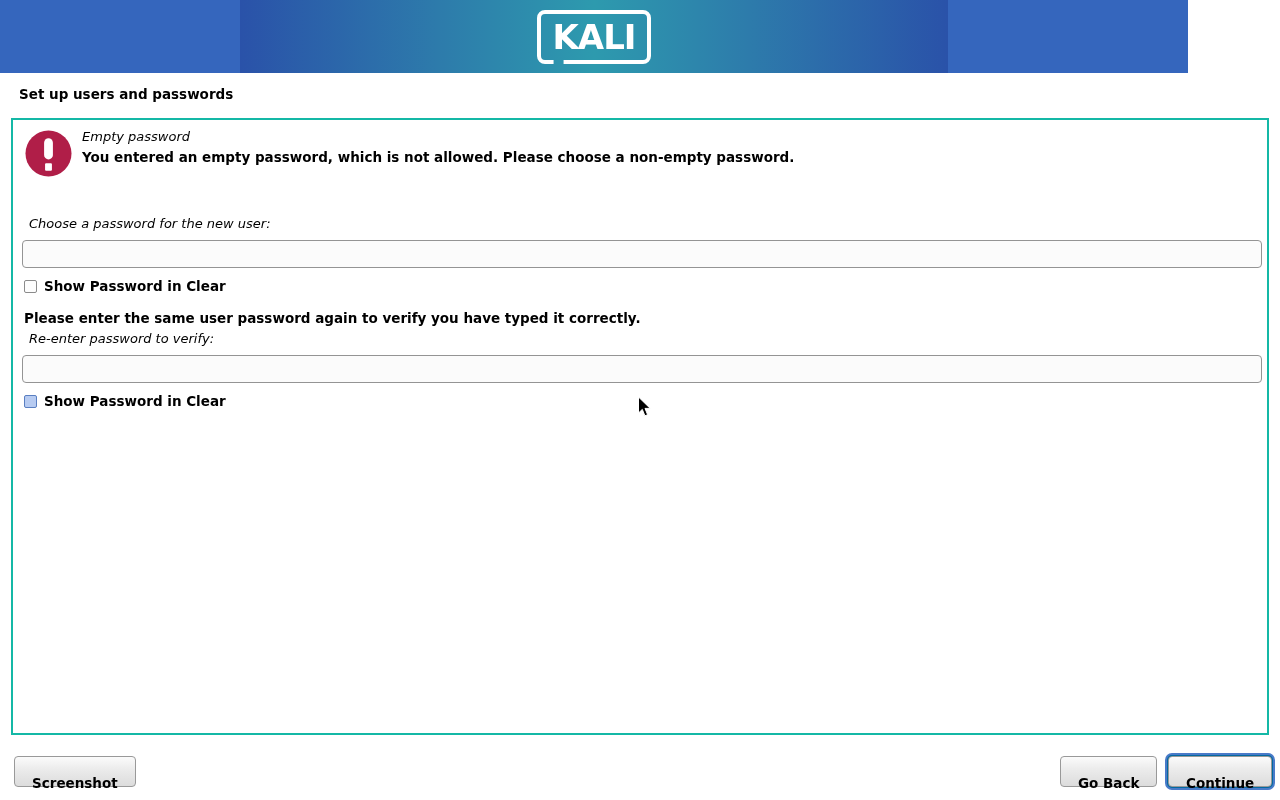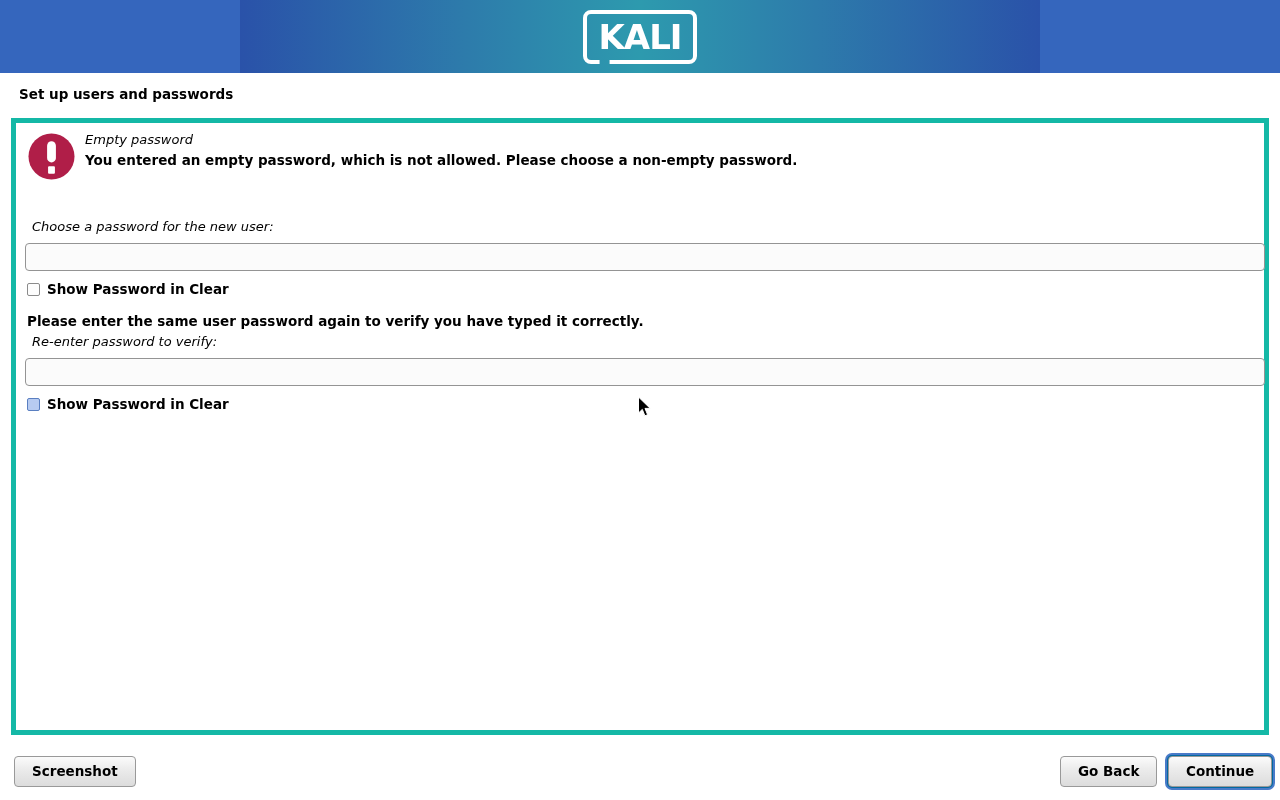--- a/index.html
+++ b/index.html
@@ -3,36 +3,36 @@
 <meta charset="utf-8">
 <style>
   * { margin: 0; padding: 0; box-sizing: border-box; }
   html, body { width: 1280px; height: 800px; background: #ffffff; overflow: hidden; }
   body { position: relative; font-family: "DejaVu Sans", "Liberation Sans", sans-serif; color: #000; }
 
   
   .banner { position: absolute; top: 0; left: 0; width: 1280px; height: 73px; display: flex; }
   .banner .flat { width: 240px; height: 100%; background: #3566bd; }
   .banner .grad {
-    width: 800px; height: 100%;
+    width: 708px; height: 100%;
     background: linear-gradient(90deg, #2a52a9 0%, #2d7bab 28%, #2d9aae 50%, #2d7bab 72%, #2a52a9 100%);
     display: flex; align-items: center; justify-content: center;
   }
   .kali-logo { display: block; }
 
   
   .page-title {
     position: absolute; left: 19px; top: 86px;
     font-size: 13.5px; font-weight: bold;
   }
 
   
   .main-box {
     position: absolute; left: 11px; top: 118px; width: 1258px; height: 617px;
-    border: 5px solid #14b8a6; background: #ffffff;
+    border: 2px solid #14b8a6; background: #ffffff;
   }
   .alert-icon { position: absolute; left: 12px; top: 10px; width: 47px; height: 47px; }
   .alert-title {
     position: absolute; left: 69px; top: 9px;
     font-size: 13px; font-style: italic;
   }
   .alert-message {
     position: absolute; left: 69px; top: 29px;
     font-size: 13.5px; font-weight: bold;
   }
@@ -55,21 +55,21 @@
   .check-2 { top: 273px; }
   .checkbox {
     width: 13px; height: 13px; background: #fdfdfd;
     border: 1px solid #8b8b8b; border-radius: 2px;
   }
   .checkbox.focused { background: #b7cbf1; border-color: #5a7fc1; }
   .check-label { margin-left: 7px; font-size: 13.5px; font-weight: bold; }
 
   
   .btn {
-    display: inline-block; height: 31px; padding: 0 17px;
+    display: inline-block; height: 31px; padding: 12px 17px;
     background: linear-gradient(#fbfbfb, #ececec 40%, #dcdcdc);
     border: 1px solid #999999; border-radius: 4px;
     font-size: 13.5px; font-weight: bold; color: #000; text-align: center;
     line-height: 29px; cursor: default;
     font-family: "DejaVu Sans", "Liberation Sans", sans-serif;
   }
   .btn-screenshot { position: absolute; left: 14px; top: 756px; }
   .btn-goback { position: absolute; left: 1060px; top: 756px; }
   .focus-ring {
     position: absolute; left: 1165px; top: 753px;

